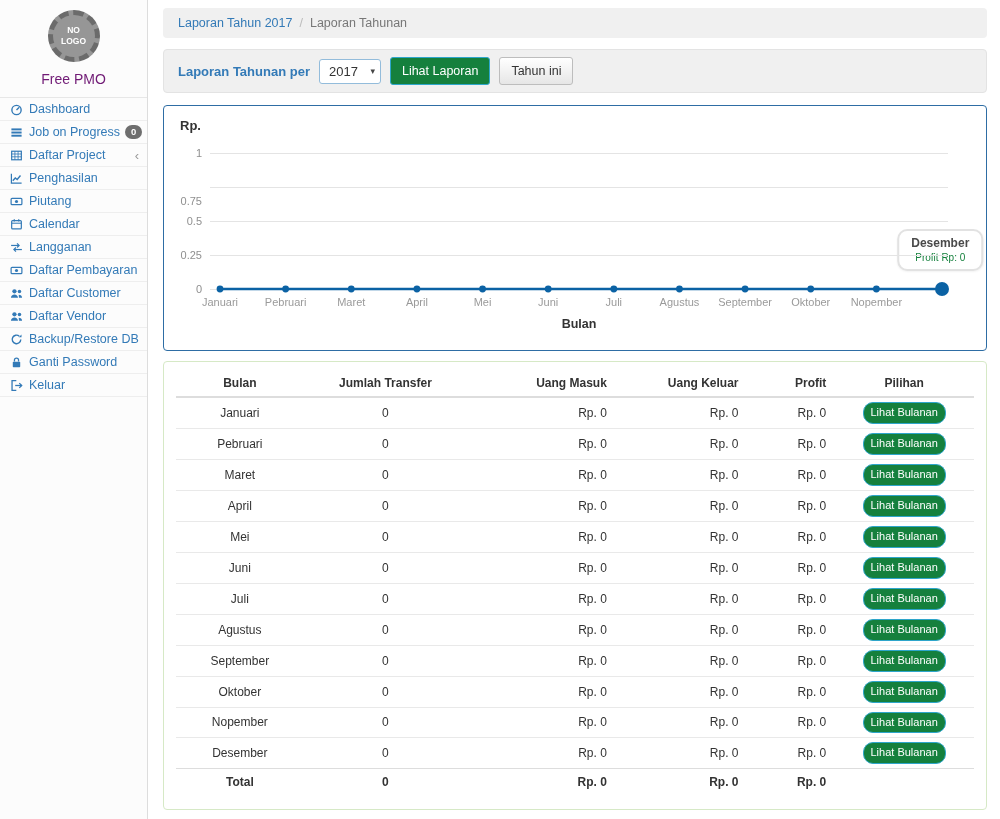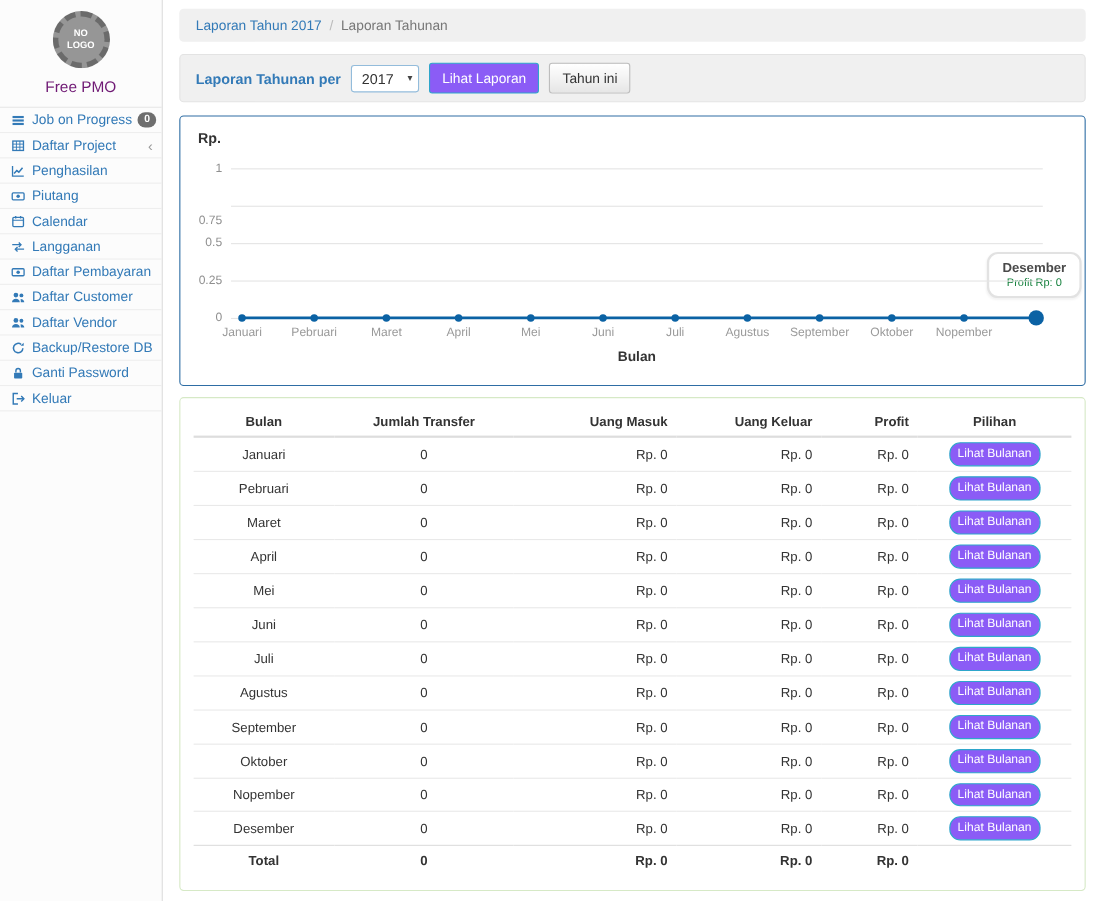--- a/index.html
+++ b/index.html
@@ -38,21 +38,21 @@
   .breadcrumb { background:#f0f0f0; border-radius:4px; padding:8px 15px; font-size:12.5px; color:#777; margin-bottom:11px; }
   .breadcrumb a { color:#337ab7; text-decoration:none; }
   .breadcrumb .sep { color:#bbb; margin:0 7px; }
 
   .filter-box { background:#f0f0f0; border:1px solid #e3e3e3; border-radius:4px; padding:7px 14px; display:flex; align-items:center; gap:9px; margin-bottom:12px; }
   .filter-label { color:#337ab7; font-weight:bold; font-size:13px; }
   .select-wrap { position:relative; }
   select.year { appearance:none; -webkit-appearance:none; border:1px solid #93bcdb; border-radius:3px; background:#fff; font-size:13px; padding:4px 22px 4px 9px; color:#333; font-family:inherit; }
   .select-wrap:after { content:"▾"; position:absolute; right:6px; top:50%; transform:translateY(-50%); font-size:9px; color:#444; pointer-events:none; }
   .btn { font-size:12.5px; border-radius:3px; padding:4px 11px; border:1px solid transparent; cursor:pointer; font-family:inherit; line-height:1.45; }
-  .btn-info { background:#8b5cf6; border-color:#2ea6cb; color:#fff; }
+  .btn-info { background:#15803d; border-color:#2ea6cb; color:#fff; }
   .btn-default { background:linear-gradient(#fff,#e6e6e6); border-color:#bdbdbd; color:#333; }
   .btn-xs { font-size:11px; padding:2px 7px; border-radius:10px; }
 
   .panel { border-radius:4px; margin-bottom:10px; background:#fff; }
   .panel-primary { border:1px solid #2e6da4; }
   .panel-primary > .panel-heading { background:#2e6da4; color:#fff; font-size:13px; padding:6px 12px; border-radius:3px 3px 0 0; }
   .panel-success { border:1px solid #d6e9c6; }
   .panel-success > .panel-heading { background:#dff0d8; color:#3c763d; font-size:13.5px; padding:7px 12px; border-radius:3px 3px 0 0; border-bottom:1px solid #d6e9c6; }
 
   
@@ -82,20 +82,29 @@
 <div class="app">
 
   <aside class="sidebar">
     <div class="logo-box">
       <div class="logo-circle">
         <div class="logo-text">NO LOGO</div>
       </div>
       <div class="brand">Free PMO</div>
     </div>
     <nav class="menu">
+        <a href="#">
+          <span class="icon">
+            <svg viewBox="0 0 14 14">
+              <circle cx="7" cy="7.5" r="5" fill="none" stroke="currentColor" stroke-width="1.5"></circle>
+              <path d="M7 7.5 L10 4.6" stroke="currentColor" stroke-width="1.5" fill="none"></path>
+            </svg>
+          </span>
+          <span class="lbl">Dashboard</span>
+        </a>
         <a href="#">
           <span class="icon">
             <svg viewBox="0 0 14 14" fill="currentColor">
               <rect x="1.5" y="2.6" width="11" height="2.1"></rect>
               <rect x="1.5" y="6" width="11" height="2.1"></rect>
               <rect x="1.5" y="9.4" width="11" height="2.1"></rect>
             </svg>
           </span>
           <span class="lbl">Job on Progress</span>
           <span class="badge0">0</span>

